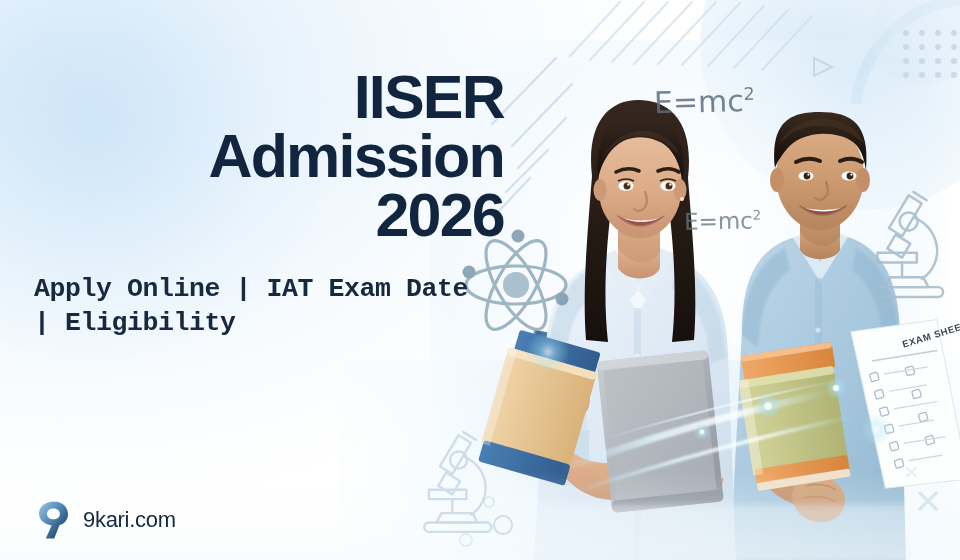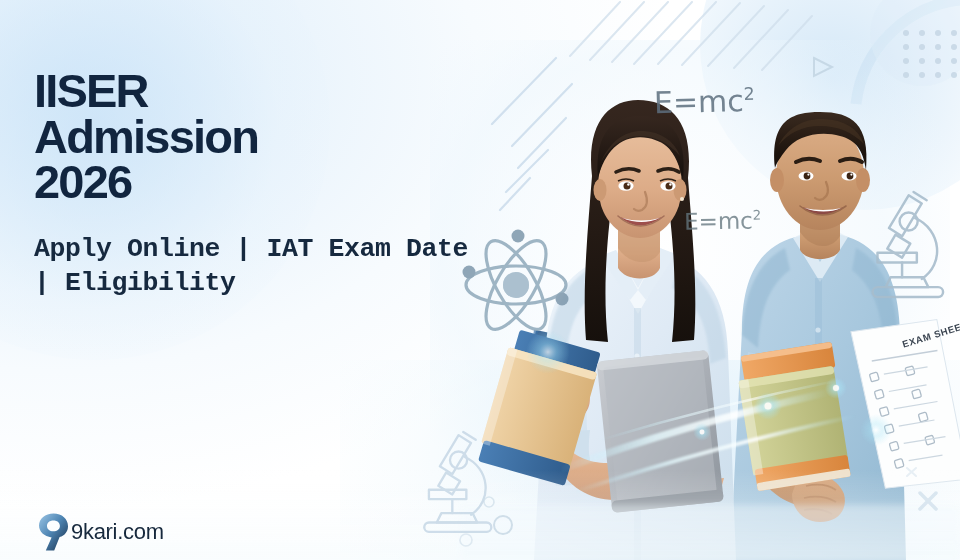--- a/index.html
+++ b/index.html
@@ -43,41 +43,42 @@
   
   .people { position:absolute; left:0; top:0; width:960px; height:560px; }
 
   
   .copy {
     position:absolute; left:34px; top:68px; width:470px; z-index:30;
   }
   .headline {
     font-family:"Liberation Sans", sans-serif;
     font-weight:700;
-    font-size:47px;
+    font-size:61px;
     line-height:0.97;
     letter-spacing:-1.8px;
     color:#11253f;
     white-space:pre-line;
+    text-align:right;
   }
   .subhead {
     margin-top:28px;
     font-family:Liberation Mono, monospace;
     font-weight:700;
     font-size:26.5px;
     line-height:1.28;
     letter-spacing:-.4px;
     color:#16293f;
     max-width:445px;
   }
 
   
   .brand {
-    position:absolute; left:36px; bottom:8px;
-    display:flex; align-items:center; gap:1px; z-index:30;
+    position:absolute; left:36px; bottom:20px;
+    display:flex; align-items:center; gap:13px; z-index:30;
   }
   .brand-mark { width:34px; height:40px; display:block; }
   .brand-name {
     font-family:"Liberation Sans", sans-serif;
     font-weight:500;
     font-size:22px;
     letter-spacing:-.3px;
     color:#17293d;
   }
 

